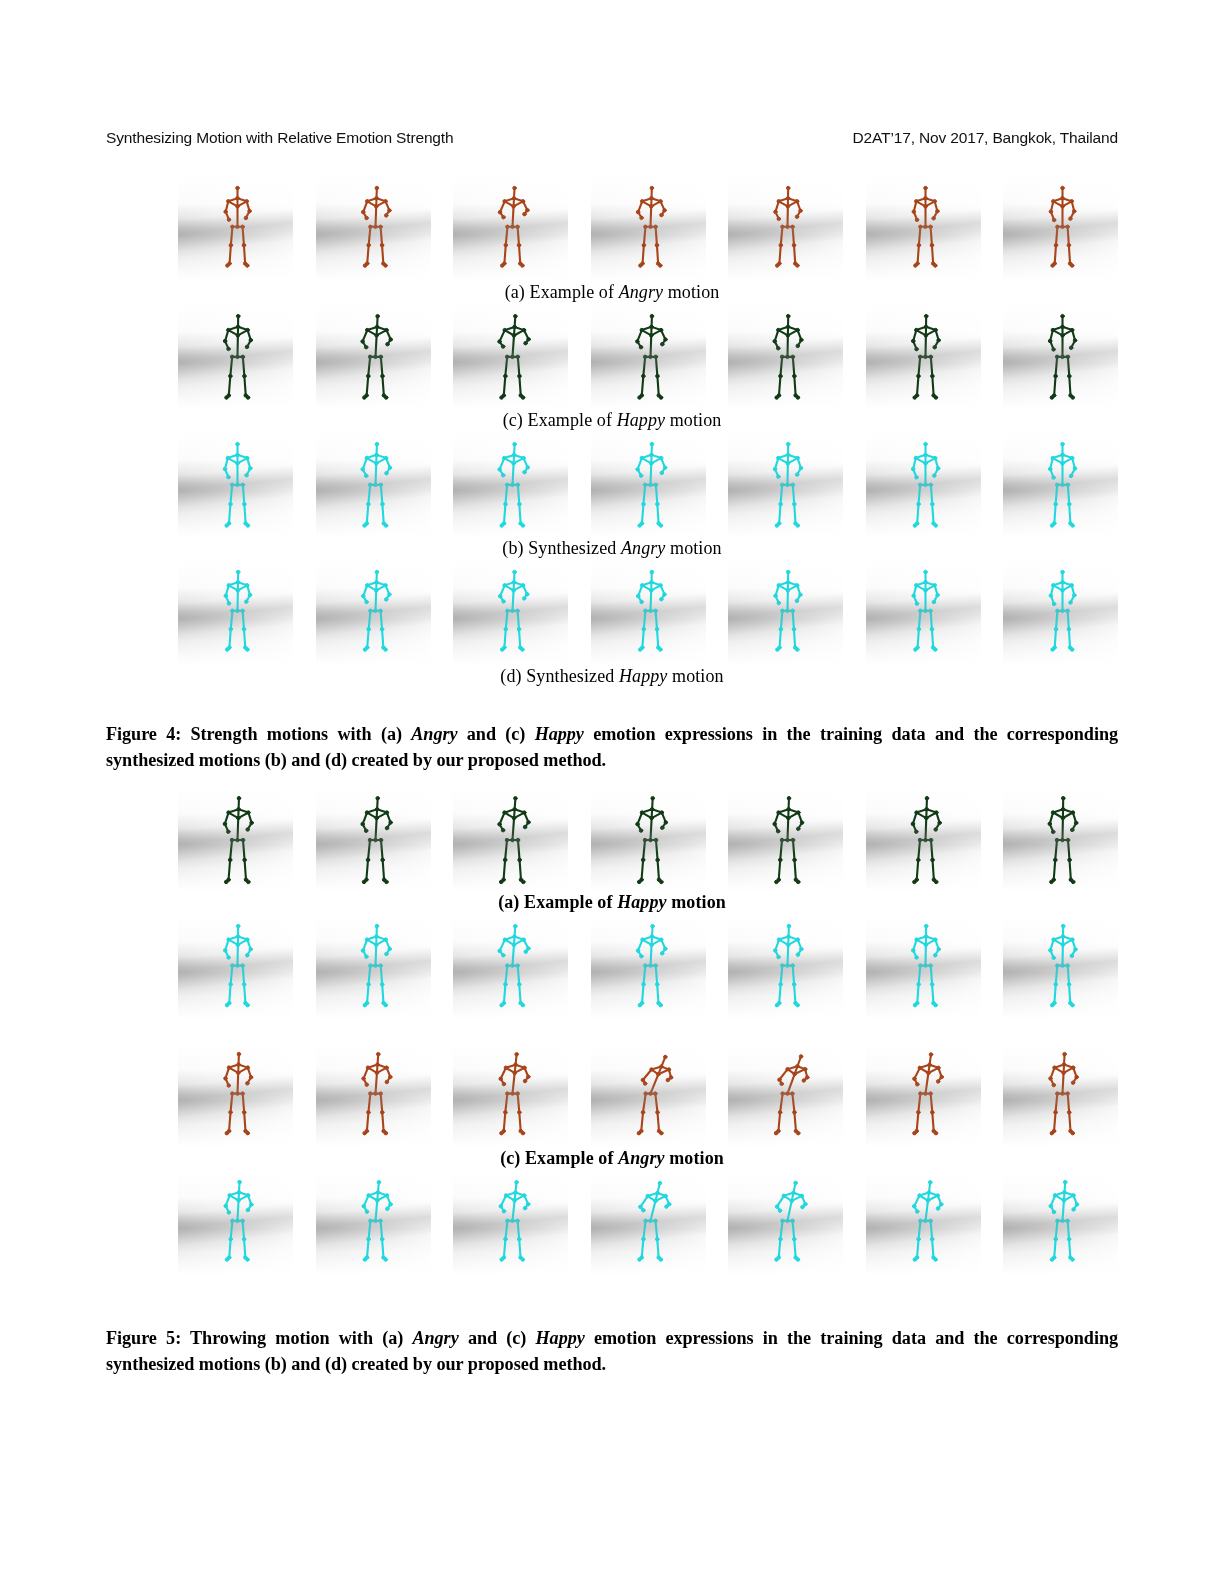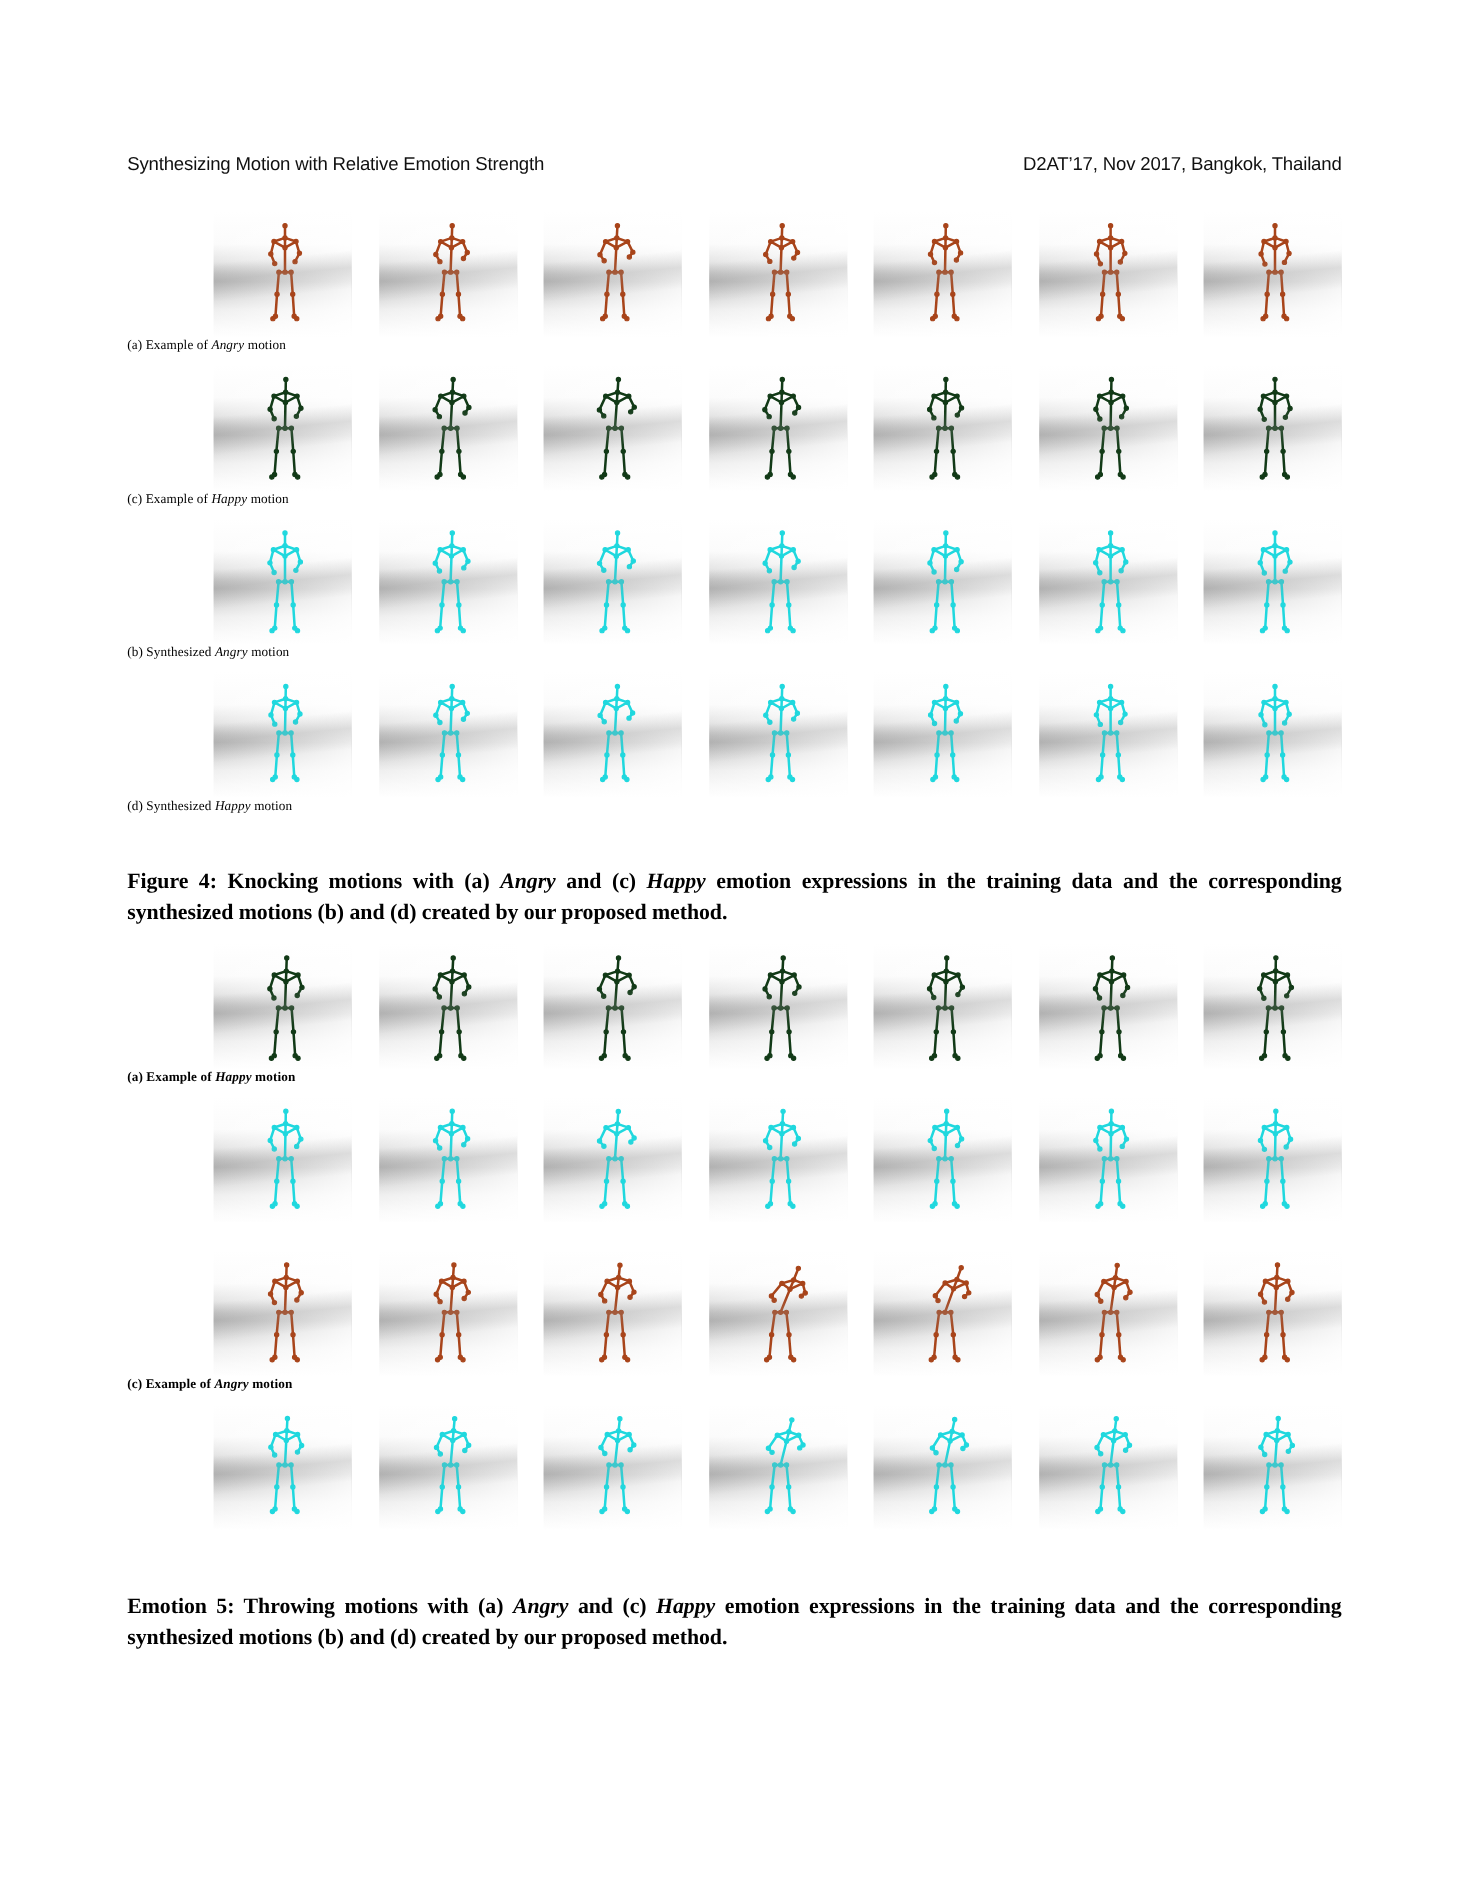--- a/index.html
+++ b/index.html
@@ -103,22 +103,22 @@
     width: 115px;
     height: 105px;
     display: block;
   }
 
   .subcaption {
     position: absolute;
     left: 0;
     top: 106px;
     width: 1012px;
-    text-align: left;
-    font-size: 11px;
+    text-align: center;
+    font-size: 18px;
     letter-spacing: 0.1px;
   }
   .subcaption i { font-style: italic; }
 
   .figcaption {
     position: absolute;
     left: 106px;
     width: 1012px;
     font-size: 18.2px;
     font-weight: bold;
@@ -1359,21 +1359,21 @@
                 <circle cx="67.05" cy="87.52" r="1.75"></circle>
                 <circle cx="49.59" cy="89.56" r="1.75"></circle>
                 <circle cx="69.17" cy="89.56" r="1.75"></circle>
               </g>
             </svg>
           </div>
         </div>
         <div class="subcaption"><span>(d) Synthesized </span><i>Happy</i><span> motion</span></div>
       </div>
     </div>
-  <div class="figcaption" id="figcap-4"><span>Figure 4: Knocking motions with (a) </span><i>Angry</i><span> and (c) </span><i>Happy</i><span> emotion expressions in the training data and the corresponding synthesized motions (b) and (d) created by our proposed method.</span></div>
+  <div class="figcaption" id="figcap-4"><span>Figure 4: Strength motions with (a) </span><i>Angry</i><span> and (c) </span><i>Happy</i><span> emotion expressions in the training data and the corresponding synthesized motions (b) and (d) created by our proposed method.</span></div>
 
   <div class="figure" id="figure-5">
       <div class="strip-row">
         <div class="panels">
           <div class="panel">
             <svg viewBox="0 0 115 105" xmlns="http://www.w3.org/2000/svg">
               <g stroke="#123A17" stroke-linecap="round" fill="#123A17">
                 <line x1="60.96" y1="12.23" x2="60.58" y2="23.24" stroke-width="2.1"></line>
                 <line x1="60.58" y1="23.24" x2="60.27" y2="32.05" stroke-width="2.1"></line>
                 <line x1="60.27" y1="32.05" x2="59.50" y2="54.06" stroke-width="2.1"></line>
@@ -2585,15 +2585,15 @@
                 <circle cx="51.22" cy="87.52" r="1.75"></circle>
                 <circle cx="67.35" cy="87.52" r="1.75"></circle>
                 <circle cx="49.03" cy="89.56" r="1.75"></circle>
                 <circle cx="69.54" cy="89.56" r="1.75"></circle>
               </g>
             </svg>
           </div>
         </div>
       </div>
     </div>
-  <div class="figcaption" id="figcap-5"><span>Emotion 5: Throwing motions with (a) </span><i>Angry</i><span> and (c) </span><i>Happy</i><span> emotion expressions in the training data and the corresponding synthesized motions (b) and (d) created by our proposed method.</span></div>
+  <div class="figcaption" id="figcap-5"><span>Figure 5: Throwing motion with (a) </span><i>Angry</i><span> and (c) </span><i>Happy</i><span> emotion expressions in the training data and the corresponding synthesized motions (b) and (d) created by our proposed method.</span></div>
 
 </div>
 
 </body></html>

